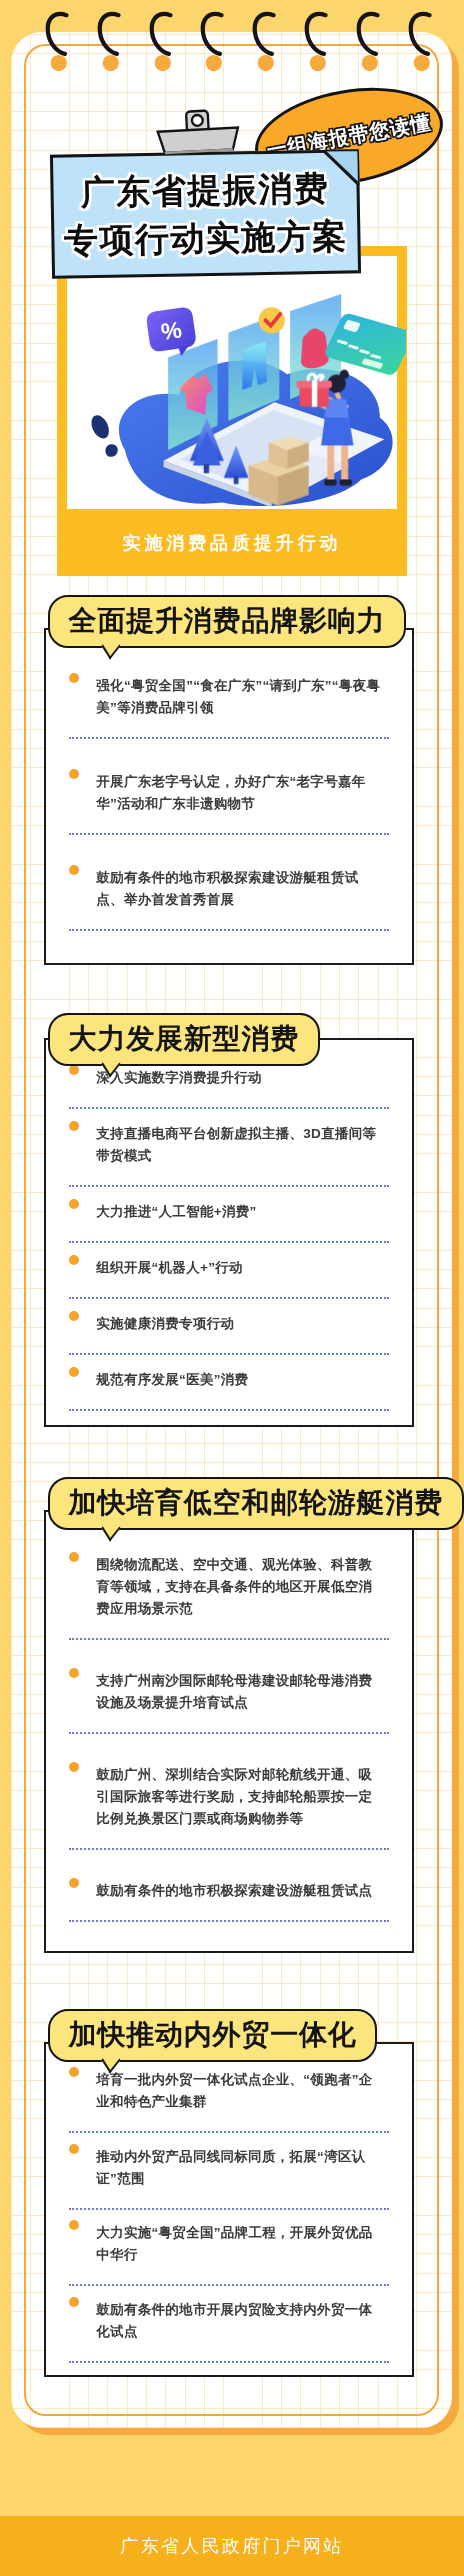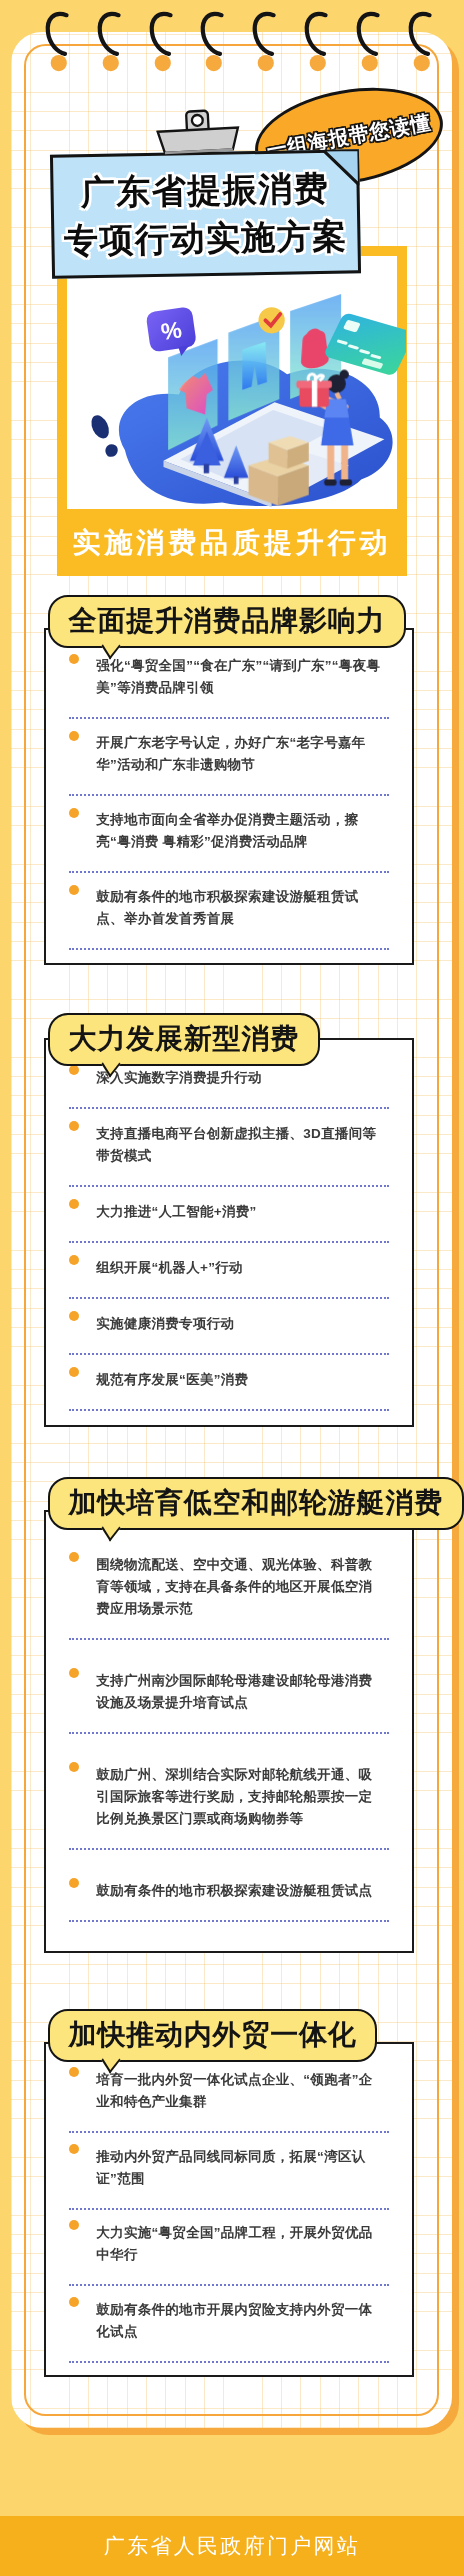--- a/index.html
+++ b/index.html
@@ -35,42 +35,42 @@
       text-shadow:2.3px 2.3px 0 #fff,-2.3px -2.3px 0 #fff,2.3px -2.3px 0 #fff,-2.3px 2.3px 0 #fff,
                   2.3px 0 0 #fff,-2.3px 0 0 #fff,0 2.3px 0 #fff,0 -2.3px 0 #fff;}
   .fold{position:absolute;right:-3.1px;top:-3.1px;}
   .clip{position:absolute;left:153px;top:108px;z-index:5;transform:rotate(-3deg);}
 
   
   .illus-frame{position:absolute;left:57px;top:246px;width:350px;height:330px;box-sizing:border-box;
       border:10px solid #FBBC23;background:#fff;z-index:2;}
   .illus-banner{position:absolute;left:57px;top:509px;width:350px;height:67px;z-index:3;
       background:#FBBC23;display:flex;align-items:center;justify-content:center;}
-  .illus-banner span{color:#fff;font-size:28px;font-weight:900;letter-spacing:3.9px;white-space:nowrap;}
+  .illus-banner span{color:#fff;font-size:18px;font-weight:900;letter-spacing:3.9px;white-space:nowrap;}
   .illus-svg{position:absolute;left:10px;top:10px;}
 
   
   .sec-bubble{position:absolute;left:48px;z-index:5;background:#FCE57D;border:2.3px solid #141414;
       border-radius:20px;padding:5.4px 18.6px;white-space:nowrap;}
   .sec-bubble span{font-size:28px;font-weight:900;color:#141414;letter-spacing:0.8px;}
   .sec-bubble::after{content:"";position:absolute;left:53px;bottom:-8.5px;width:14px;height:14px;
       background:#FCE57D;border-right:2.3px solid #141414;border-bottom:2.3px solid #141414;
       transform:rotate(58deg) skewX(20deg);}
   .sec-box{position:absolute;left:44px;width:370px;box-sizing:border-box;background:#fff;
       border:2.3px solid #1a1a1a;z-index:4;display:flex;flex-direction:column;
       justify-content:space-evenly;padding:12.4px 23px 7.7px 23px;}
   .item{border-bottom:2.3px dotted #7077CF;padding-bottom:10px;}
   .item-row{display:flex;align-items:flex-start;}
   .dot{flex:none;width:10px;height:10px;border-radius:50%;background:#F6A429;margin:6.2px 9.3px 0 0;}
   .item-text{margin:8px;font-size:13.5px;line-height:1.63;font-weight:700;color:#3b3b3c;letter-spacing:0.3px;}
 
   
   .footer{position:absolute;left:0;top:2516px;width:464px;height:60px;background:#F5B01B;
       display:flex;align-items:center;justify-content:center;z-index:10;}
-  .footer span{color:#fff;font-size:21px;font-weight:500;letter-spacing:2.3px;}
+  .footer span{color:#fff;font-size:18px;font-weight:500;letter-spacing:2.3px;}
 </style>
 </head>
 <body>
 
 <div class="page">
 
   <div class="pad">
     <div class="pad-inner"></div>
   </div>
 
@@ -260,26 +260,20 @@
       </div>
     <div class="item">
         <div class="item-row">
           <span class="dot"></span>
           <p class="item-text">开展广东老字号认定，办好广东“老字号嘉年华”活动和广东非遗购物节</p>
         </div>
       </div>
     <div class="item">
         <div class="item-row">
           <span class="dot"></span>
-          <p class="item-text">支持地市面向全省举办促消费主题活动，擦亮“粤消费 粤精彩”促消费活动品牌</p>
-        </div>
-      </div>
-    <div class="item">
-        <div class="item-row">
-          <span class="dot"></span>
           <p class="item-text">鼓励有条件的地市积极探索建设游艇租赁试点、举办首发首秀首展</p>
         </div>
       </div>
   </div>
 
   <div class="sec-bubble" style="top:1013px">
     <span>大力发展新型消费</span>
   </div>
   <div class="sec-box" style="top:1038px;height:389px">
     <div class="item">

